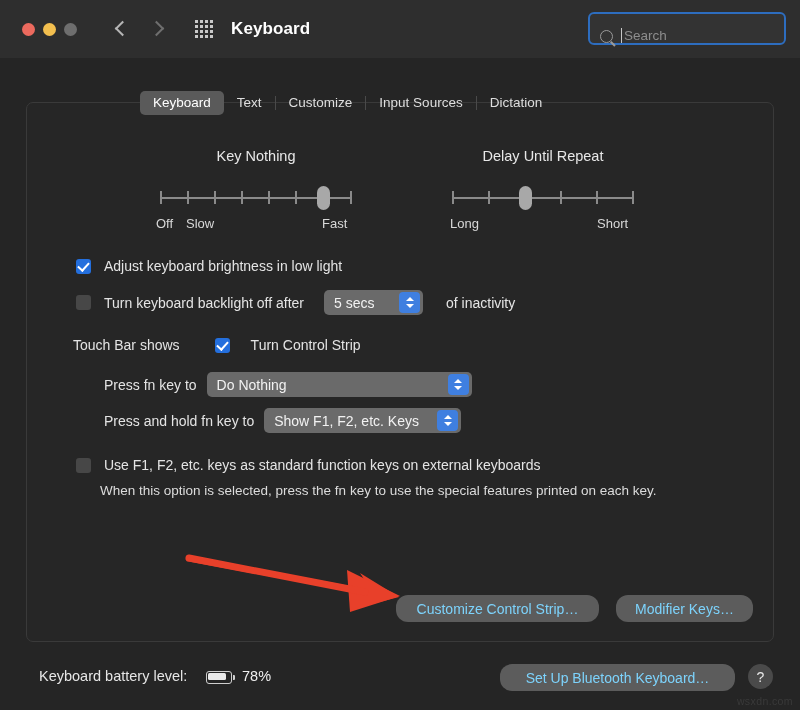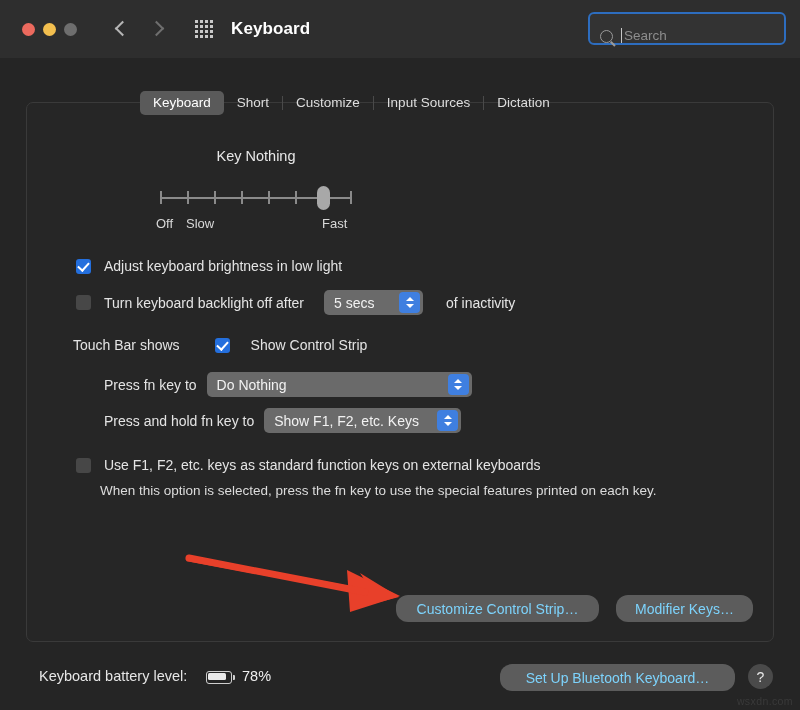--- a/index.html
+++ b/index.html
@@ -264,21 +264,21 @@
   <div class="searchwrap">
     <span class="mag"></span>
     <span class="caret"></span>
     <span class="searchph">Search</span>
   </div>
 
   <div class="panel"></div>
 
   <div class="tabs">
     <div class="tab active">Keyboard</div>
-    <div class="tab">Short</div>
+    <div class="tab">Text</div>
     <div class="tabsep"></div>
     <div class="tab">Customize</div>
     <div class="tabsep"></div>
     <div class="tab">Input Sources</div>
     <div class="tabsep"></div>
     <div class="tab">Dictation</div>
   </div>
 
   <div class="slider-block" style="left:160px; top:148px; width:192px;">
     <div class="slider-title">Key Nothing</div>
@@ -292,20 +292,35 @@
       <div class="tick" style="left:135px;"></div>
       <div class="tick" style="left:163px;"></div>
       <div class="tick" style="left:190px;"></div>
       <div class="thumb" style="left:163px;"></div>
       <div class="slabel" style="left:-4px;">Off</div>
       <div class="slabel" style="left:26px;">Slow</div>
       <div class="slabel" style="left:162px;">Fast</div>
     </div>
   </div>
 
+  <div class="slider-block" style="left:452px; top:148px; width:182px;">
+    <div class="slider-title">Delay Until Repeat</div>
+    <div class="track-area" style="height:44px;">
+      <div class="track" style="width:182px;"></div>
+      <div class="tick" style="left:0px;"></div>
+      <div class="tick" style="left:36px;"></div>
+      <div class="tick" style="left:72px;"></div>
+      <div class="tick" style="left:108px;"></div>
+      <div class="tick" style="left:144px;"></div>
+      <div class="tick" style="left:180px;"></div>
+      <div class="thumb" style="left:73px;"></div>
+      <div class="slabel" style="left:-2px;">Long</div>
+      <div class="slabel" style="left:145px;">Short</div>
+    </div>
+  </div>
 
   <div class="row" style="left:76px; top:258px; gap:13px;">
     <span class="cb on"></span>
     <span class="lbl">Adjust keyboard brightness in low light</span>
   </div>
 
   <div class="row" style="left:76px; top:290px; gap:13px;">
     <span class="cb off"></span>
     <span class="lbl">Turn keyboard backlight off after</span>
     <span class="popup" style="width:99px; margin-left:7px;">
@@ -314,21 +329,21 @@
         <span class="up"></span>
           <span class="dn"></span>
       </span>
     </span>
     <span class="lbl" style="margin-left:10px;">of inactivity</span>
   </div>
 
   <div class="row" style="left:73px; top:337px; gap:10px;">
     <span class="lbl">Touch Bar shows</span>
     <span class="cb on" style="margin-left:25px;"></span>
-    <span class="lbl" style="margin-left:11px;">Show Control Strip</span>
+    <span class="lbl" style="margin-left:11px;">Turn Control Strip</span>
   </div>
 
   <div class="row" style="left:104px; top:372px; gap:10px;">
     <span class="lbl">Press fn key to</span>
     <span class="popup" style="width:265px;">
       <span>Do Nothing</span>
       <span class="arrows">
         <span class="up"></span>
           <span class="dn"></span>
       </span>

